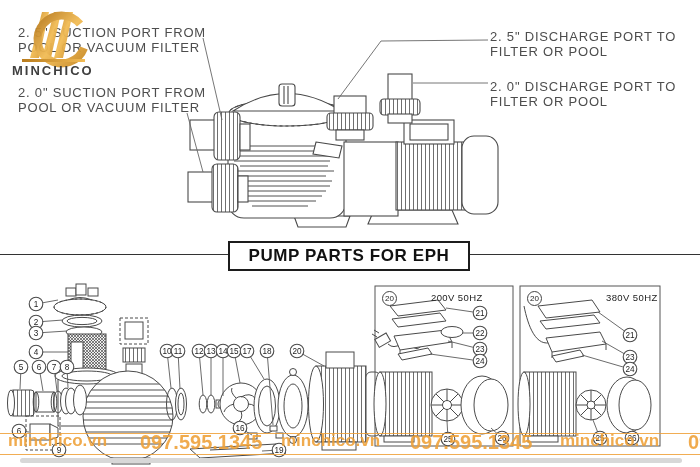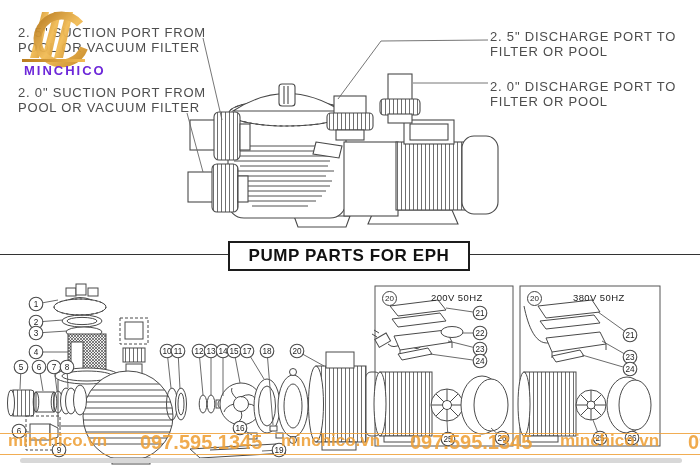--- a/index.html
+++ b/index.html
@@ -10,21 +10,21 @@
   #title-wrap{position:absolute;left:0;top:241px;width:700px;height:28px;}
   #title-line{position:absolute;left:0;top:13px;width:700px;height:0;border-top:1.2px solid #333;}
   #title-box{position:absolute;left:228px;top:0;width:238px;height:26px;background:#fff;
              border:2px solid #1c1c1c;display:flex;align-items:center;justify-content:center;
              font-weight:bold;font-size:17px;letter-spacing:.6px;color:#111;}
   .inset-label{position:absolute;font-size:9.5px;color:#222;letter-spacing:.4px;white-space:nowrap;margin-left:32px;}
   .badge{position:absolute;width:13px;height:13px;border:1.1px solid #444;border-radius:50%;
          display:flex;align-items:center;justify-content:center;font-size:8px;color:#222;background:#fff;}
   #logo{position:absolute;left:8px;top:2px;width:110px;height:84px;}
   #logo-text{position:absolute;left:12px;top:63px;font-size:13px;font-weight:bold;
-             letter-spacing:2px;color:#6d28d9;margin-left:12px;}
+             letter-spacing:2px;color:#404040;}
   #logo-underline{position:absolute;left:22px;top:59px;width:63px;height:3px;
                   background:linear-gradient(90deg,#b97c1d,#f2bb54);}
   .wm-line{position:absolute;left:0;width:700px;height:0;border-top:1.6px solid rgba(238,159,53,.85);}
   #watermark-row{position:absolute;left:0;top:429px;width:700px;height:26px;overflow:hidden;}
   .wm-item{position:absolute;top:2px;color:rgba(238,159,53,.88);font-weight:bold;white-space:nowrap;}
   #hscroll{position:absolute;left:20px;top:458px;width:662px;height:5px;background:#d8d8d8;border-radius:3px;}
   svg{position:absolute;left:0;top:0;}
   text{font-family:"Liberation Sans",sans-serif;}
 </style>
 </head>
@@ -355,21 +355,21 @@
   </div>
 
   <div id="title-wrap">
     <div id="title-line"></div>
     <div id="title-box">PUMP PARTS FOR EPH</div>
   </div>
 
   <span class="badge" style="left:382px;top:291px">20</span>
   <div class="inset-label" style="left:399px;top:292px">200V 50HZ</div>
   <span class="badge" style="left:527px;top:291px">20</span>
-  <div class="inset-label" style="left:541px;top:292px">380V 50HZ</div>
+  <div class="inset-label" style="left:574px;top:292px">380V 50HZ</div>
 
   <svg id="logo" viewBox="0 0 110 84">
     <defs>
       <linearGradient id="gold" x1="0" y1="0" x2="1" y2="1">
         <stop offset="0" stop-color="#b8791b"></stop>
           <stop offset="0.5" stop-color="#f2bc55"></stop>
         <stop offset="1" stop-color="#c98a24"></stop>
       </linearGradient>
     </defs>
     <g opacity="0.95">

